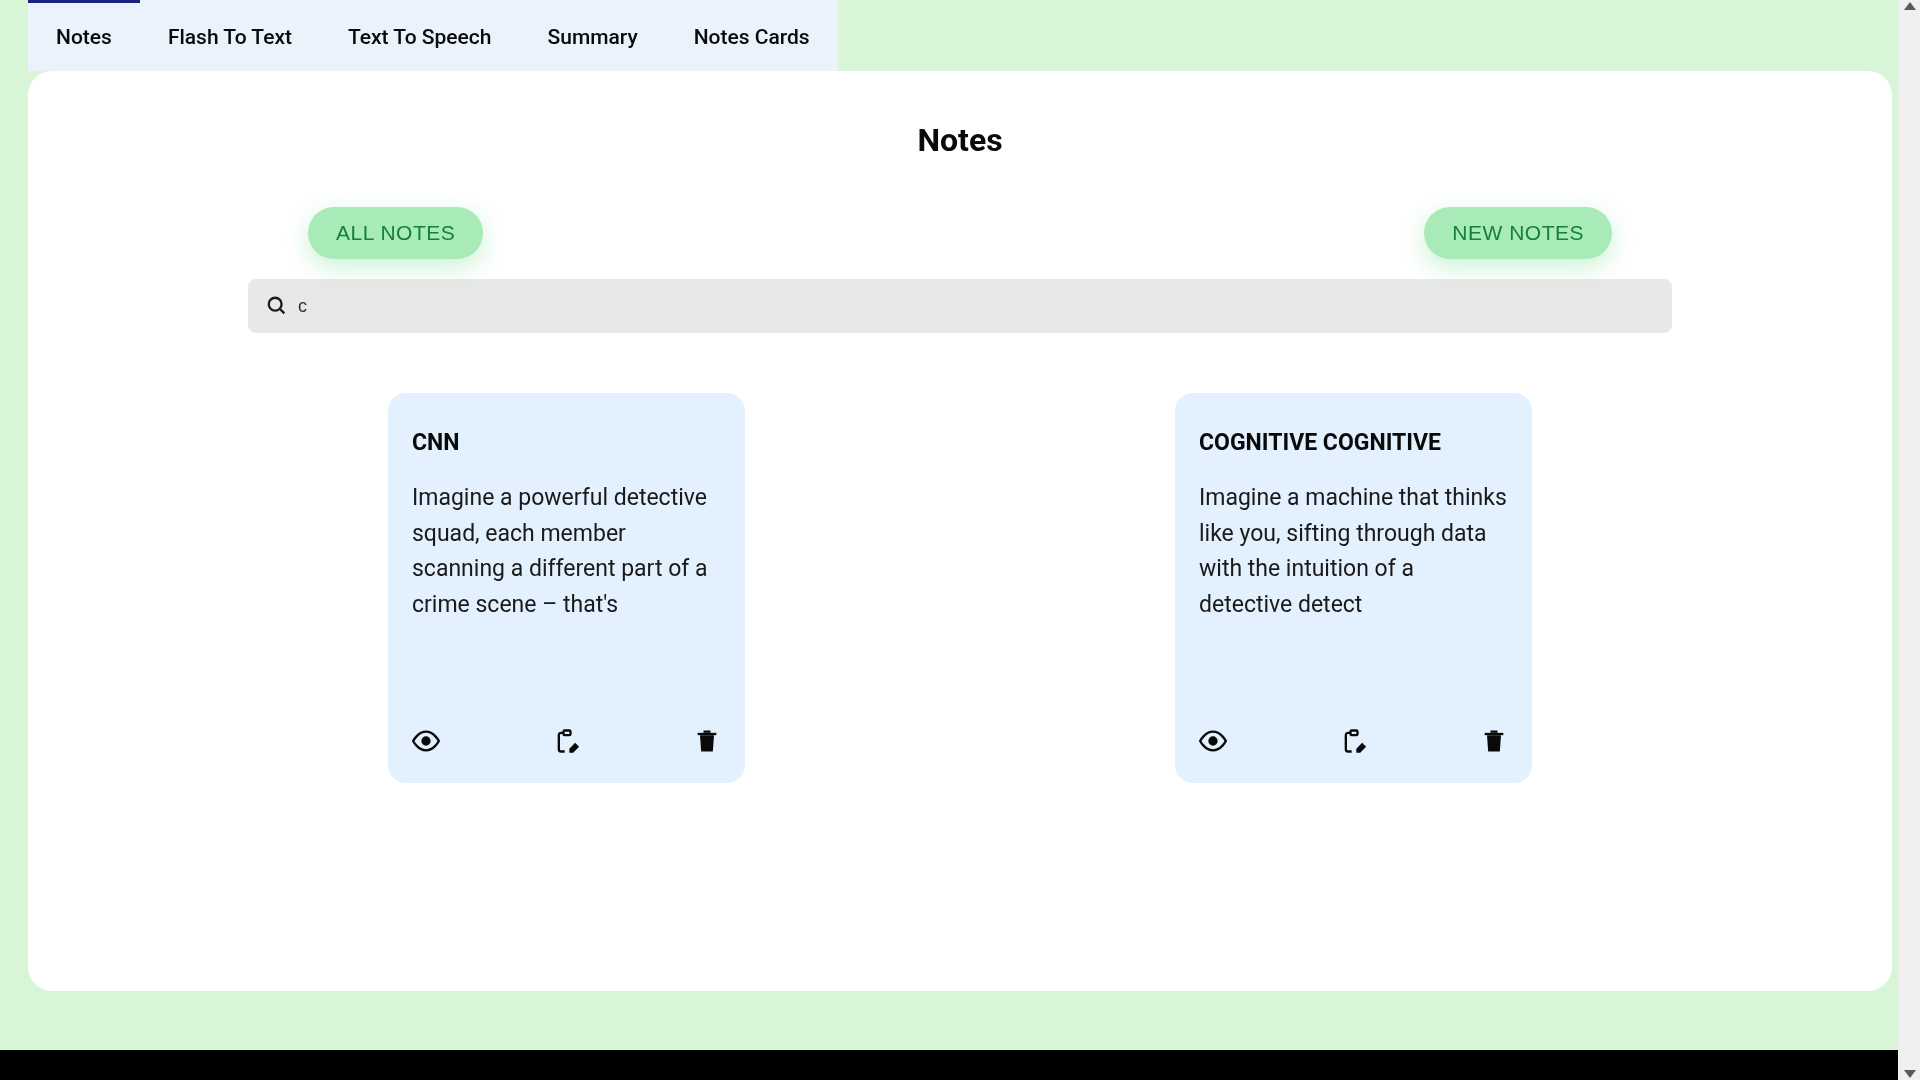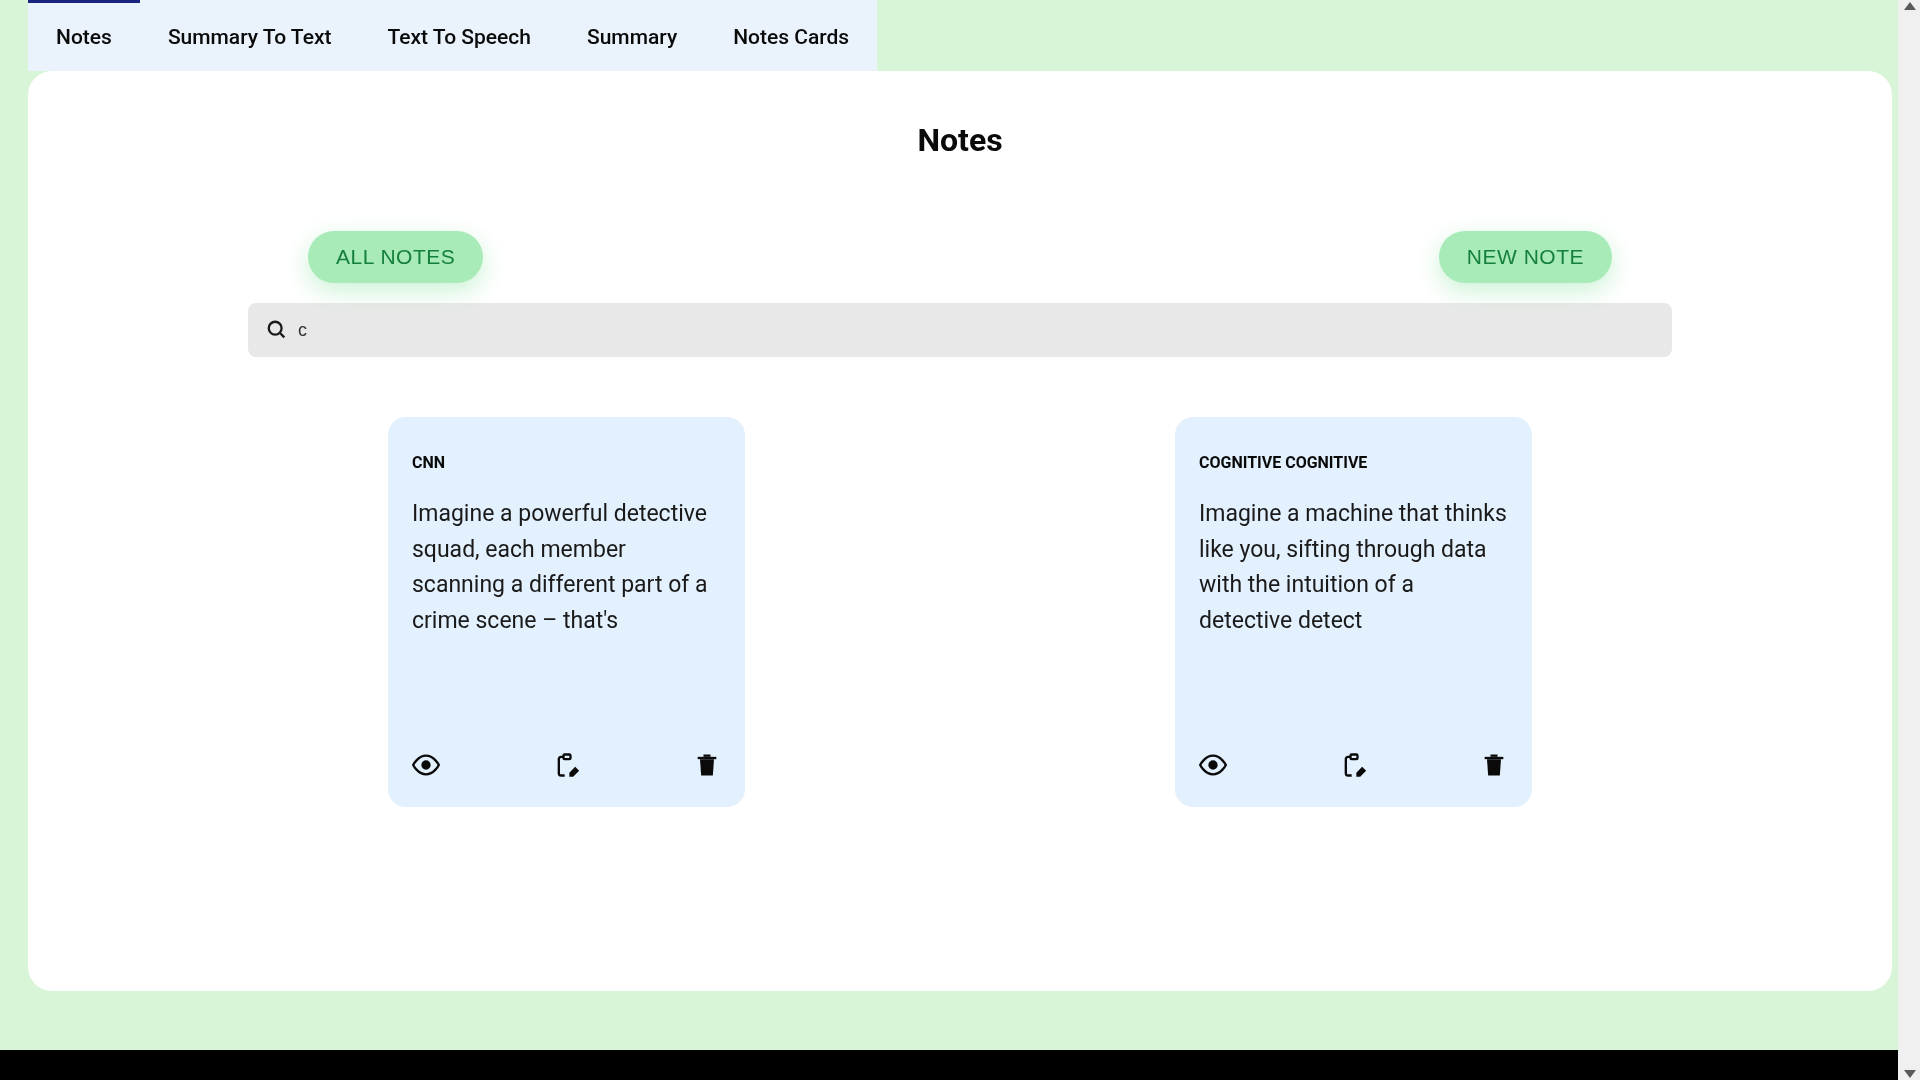--- a/index.html
+++ b/index.html
@@ -71,21 +71,20 @@
   background: #a8eab8;
   color: #15803d;
   border: none;
   padding: 14px 28px;
   font-size: 21px;
   font-weight: 500;
   border-radius: 28px;
   cursor: pointer;
   letter-spacing: 0.5px;
   box-shadow: 0 8px 24px rgba(168, 234, 184, 0.6);
-  margin-top: 24px;
 }
 
 .search-container {
   background: #e8e8e8;
   border-radius: 8px;
   display: flex;
   align-items: center;
   padding: 16px 18px;
   margin: 0 160px 60px 160px;
 }
@@ -115,21 +114,21 @@
   background: #e3f0fd;
   border-radius: 18px;
   padding: 36px 24px 28px 24px;
   width: 390px;
   display: flex;
   flex-direction: column;
   min-height: 390px;
 }
 
 .card-title {
-  font-size: 16px;
+  font-size: 23px;
   font-weight: 700;
   color: #0a0a0a;
   margin-bottom: 24px;
 }
 
 .card-body {
   font-size: 23px;
   line-height: 1.55;
   color: #1a1a1a;
   flex: 1;
@@ -188,33 +187,33 @@
   border-top: 8px solid #5a5a5a;
 }
 </style>
 </head>
 <body>
 
 <div class="page-wrapper">
 
   <div class="tabs-container">
     <div class="tab active">Notes</div>
-    <div class="tab">Summary To Text</div>
+    <div class="tab">Flash To Text</div>
     <div class="tab">Text To Speech</div>
     <div class="tab">Summary</div>
     <div class="tab">Notes Cards</div>
   </div>
 
   <div class="main-panel">
 
     <h1 class="page-title">Notes</h1>
 
     <div class="button-row">
       <button class="action-button">ALL NOTES</button>
-      <button class="action-button">NEW NOTE</button>
+      <button class="action-button">NEW NOTES</button>
     </div>
 
     <div class="search-container">
       <svg class="search-icon-svg" viewBox="0 0 24 24" fill="none" stroke="#1a1a1a" stroke-width="2.5">
         <circle cx="10" cy="10" r="7"></circle>
         <line x1="20" y1="20" x2="15" y2="15"></line>
       </svg>
       <input class="search-input" type="text" value="c" style="">
     </div>
 

